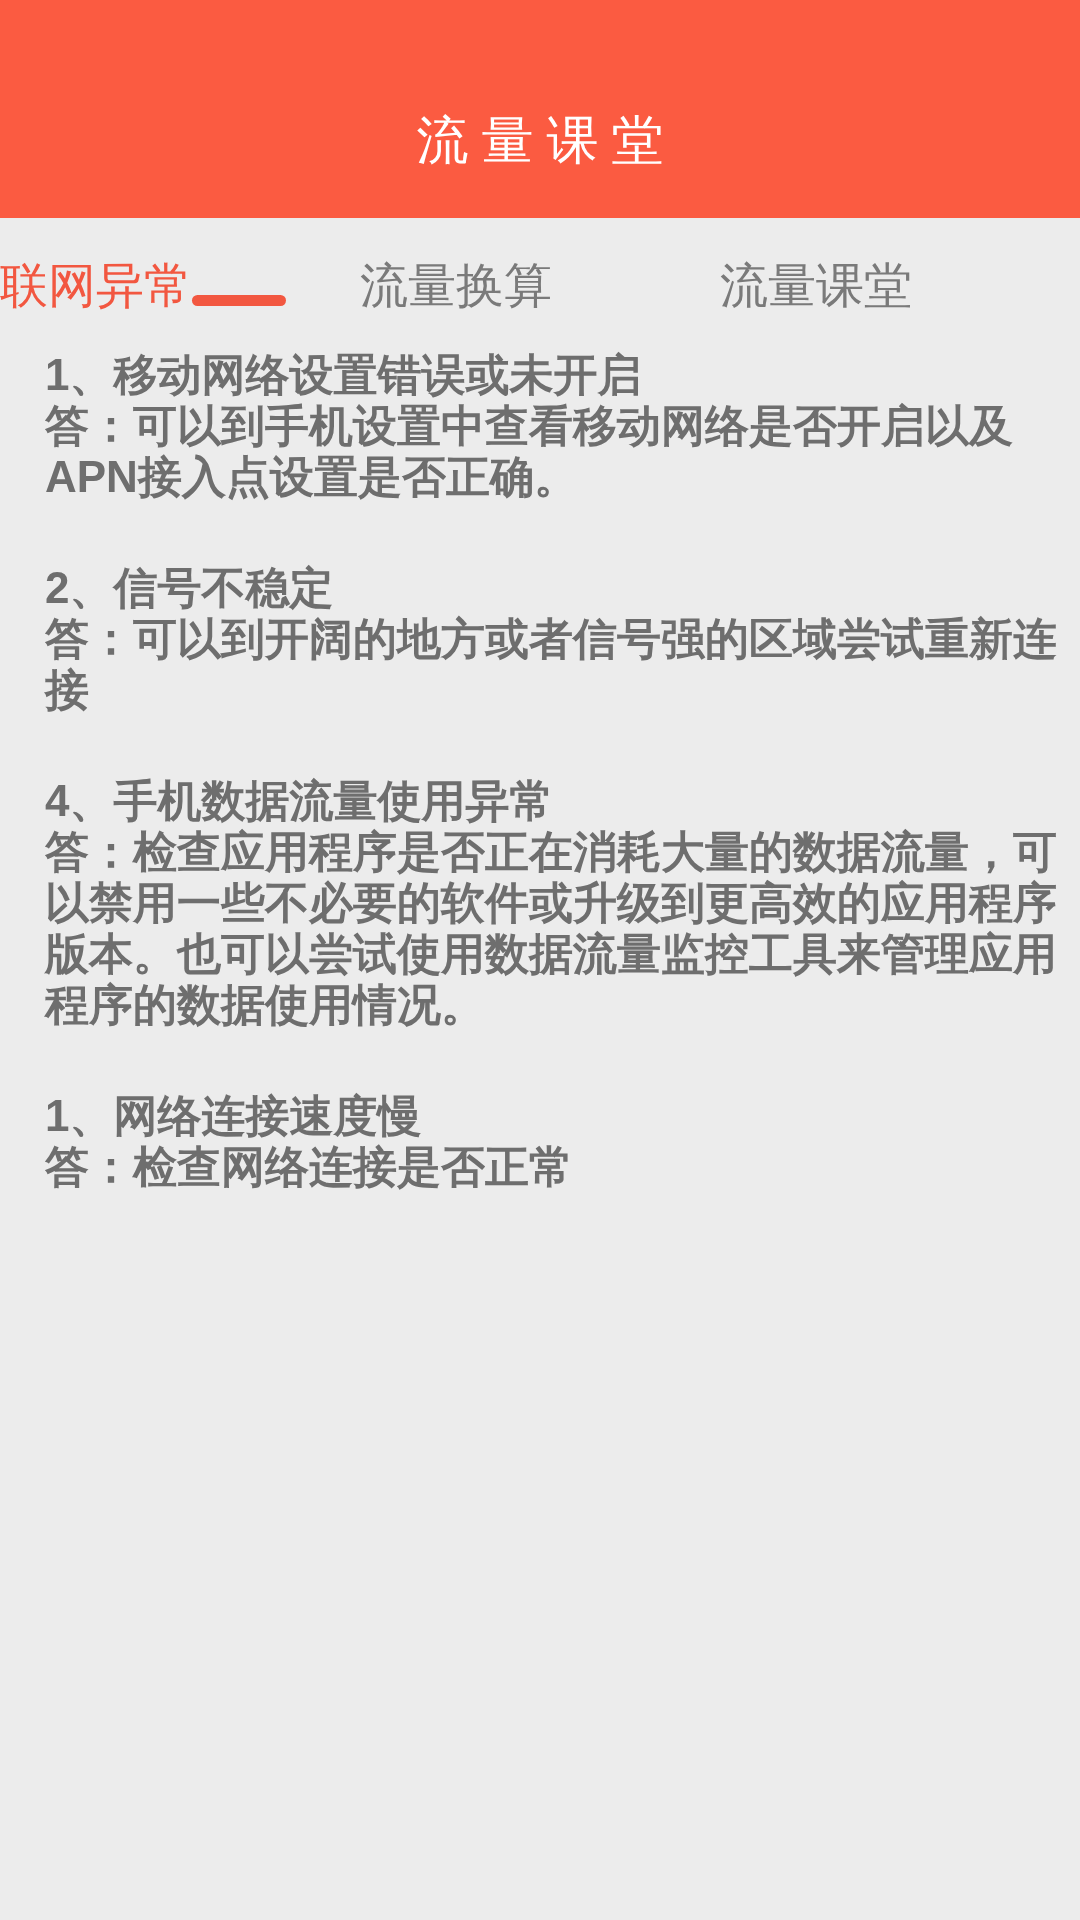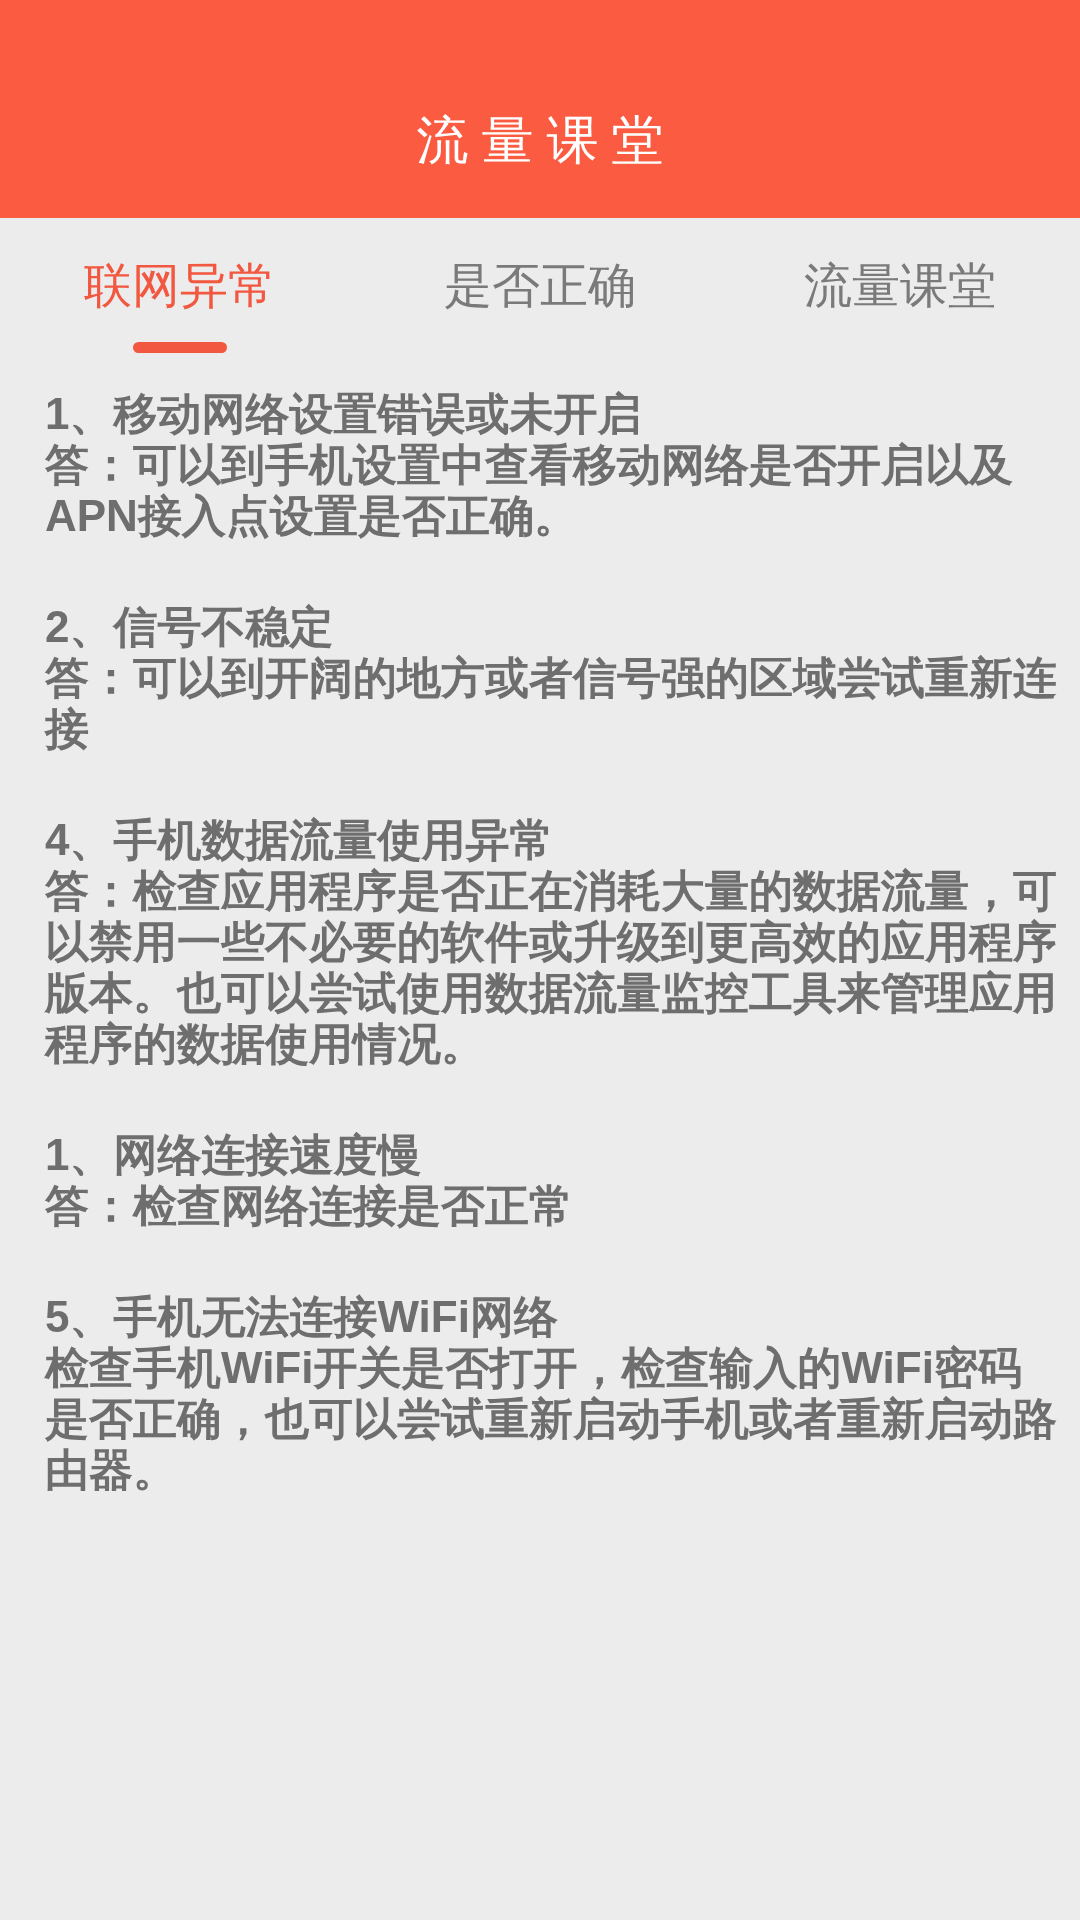--- a/index.html
+++ b/index.html
@@ -20,21 +20,21 @@
   .page-title{
     color:var(--header_text,#FFFFFF);
     font-size:52px;line-height:52px;
     letter-spacing:13px;text-indent:13px;
     padding-bottom:52px;
     font-weight:400;
   }
   .tabbar{display:flex;}
   .tab{
     flex:1;
-    display:flex;flex-direction:column;align-items:center;
+    display:flex;flex-direction:row;align-items:center;
     padding-top:40px;
     color:var(--tab_inactive,#7A7A7A);
     font-size:48px;line-height:56px;
     cursor:pointer;
   }
   .tab.active{color:var(--tab_active,#F25740);}
   .tab-underline{
     display:none;
     width:94px;height:11px;border-radius:6px;
     margin-top:28px;
@@ -58,21 +58,21 @@
   <header class="header">
     <div class="page-title">流量课堂</div>
   </header>
 
   <nav class="tabbar">
     <div class="tab active">
       <span class="tab-label">联网异常</span>
       <span class="tab-underline"></span>
     </div>
     <div class="tab">
-      <span class="tab-label">是否正确</span>
+      <span class="tab-label">流量换算</span>
 
     </div>
     <div class="tab">
       <span class="tab-label">流量课堂</span>
 
     </div>
   </nav>
 
   <main class="content">
     <p class="faq-item">1、移动网络设置错误或未开启
@@ -81,19 +81,15 @@
     <p class="faq-item">2、信号不稳定
 答：可以到开阔的地方或者信号强的区域尝试重新连
 接</p>
     <p class="faq-item">4、手机数据流量使用异常
 答：检查应用程序是否正在消耗大量的数据流量，可
 以禁用一些不必要的软件或升级到更高效的应用程序
 版本。也可以尝试使用数据流量监控工具来管理应用
 程序的数据使用情况。</p>
     <p class="faq-item">1、网络连接速度慢
 答：检查网络连接是否正常</p>
-    <p class="faq-item">5、手机无法连接WiFi网络
-检查手机WiFi开关是否打开，检查输入的WiFi密码
-是否正确，也可以尝试重新启动手机或者重新启动路
-由器。</p>
   </main>
 
 </div>
 
 </body></html>

